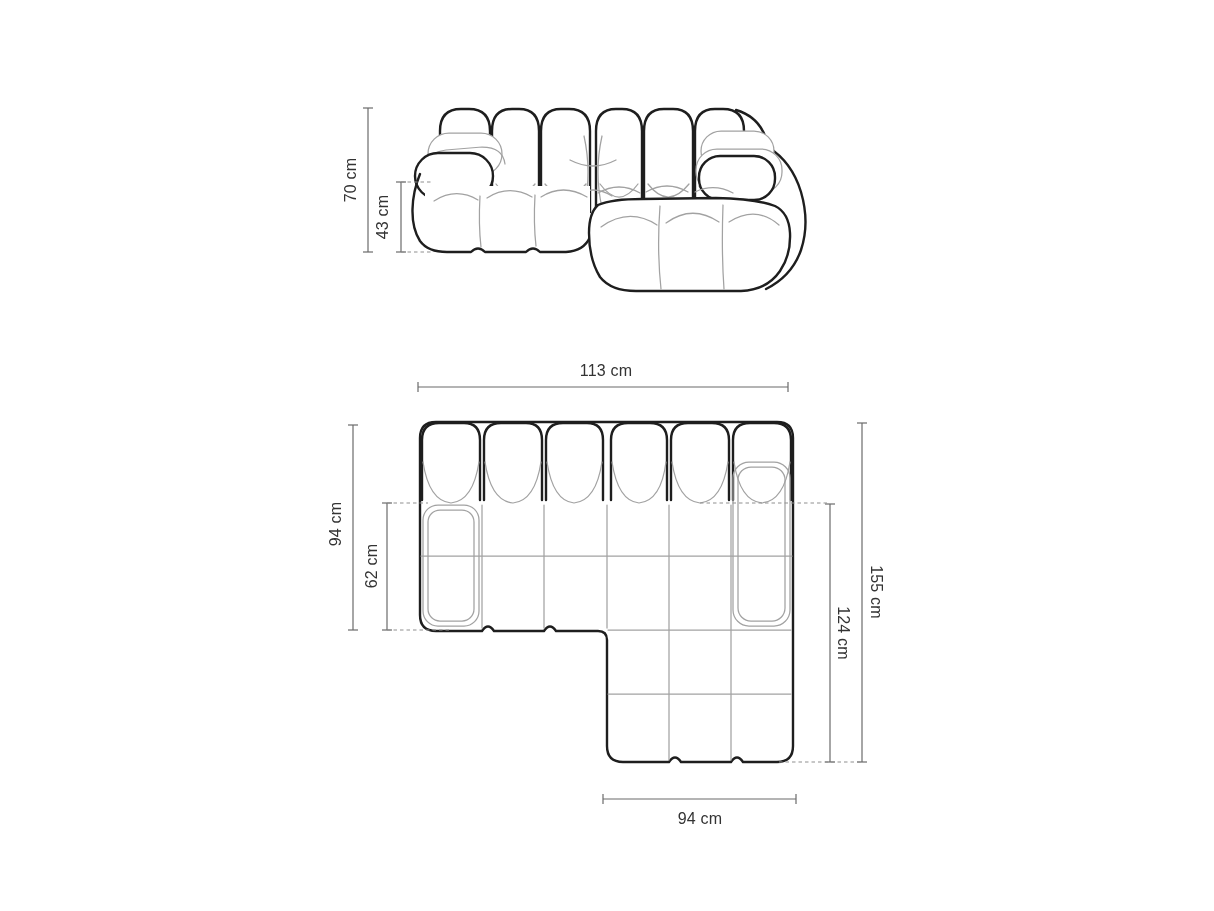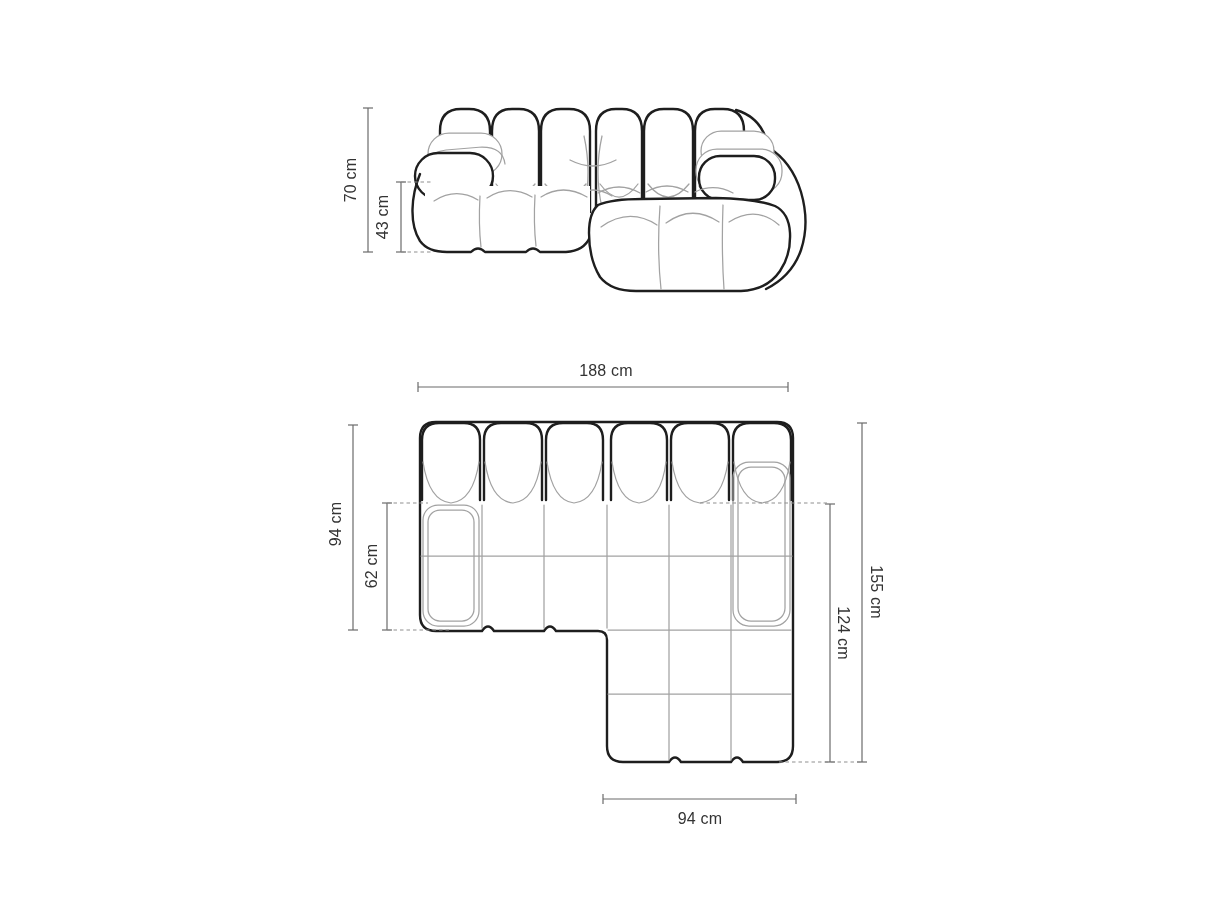--- a/index.html
+++ b/index.html
@@ -203,21 +203,21 @@
       <path class="dash" d="M 700,503 H 830"></path>
       <path class="dash" d="M 387,630 H 450"></path>
       <path class="dash" d="M 779,762 H 861"></path>
     </g>
   </svg>
 
   <div class="dim-label ccw" style="left:351px;top:180px">70 cm</div>
 
   <div class="dim-label ccw" style="left:383px;top:217px">43 cm</div>
 
-  <div class="dim-label" style="left:606px;top:371px">188 cm</div>
+  <div class="dim-label" style="left:606px;top:371px">113 cm</div>
 
   <div class="dim-label ccw" style="left:336px;top:524px">94 cm</div>
 
   <div class="dim-label ccw" style="left:372px;top:566px">62 cm</div>
 
   <div class="dim-label cw" style="left:876px;top:592px">155 cm</div>
 
   <div class="dim-label cw" style="left:843px;top:633px">124 cm</div>
 
   <div class="dim-label" style="left:700px;top:819px">94 cm</div>

